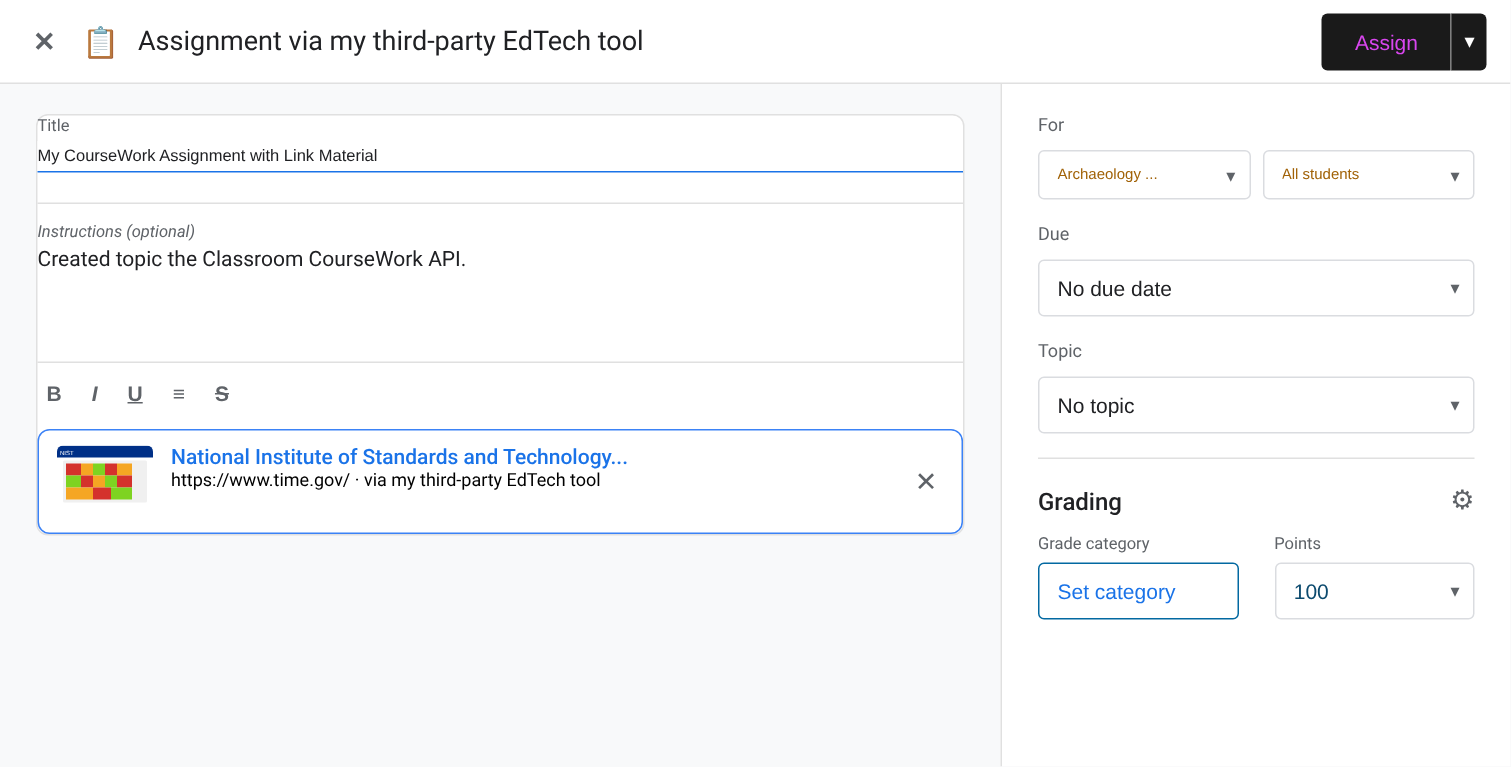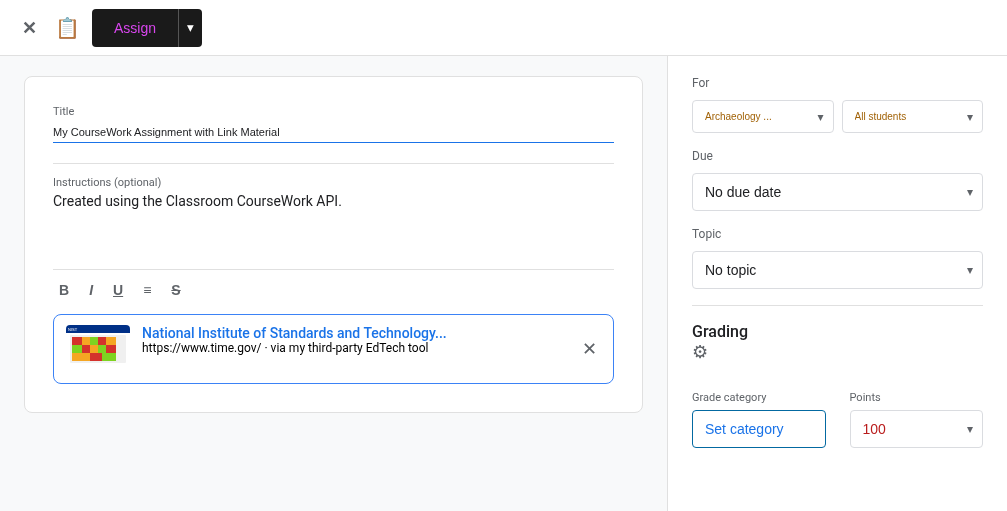--- a/index.html
+++ b/index.html
@@ -67,21 +67,21 @@
     .left-panel {
       flex: 1;
       padding: 20px 24px;
       overflow-y: auto;
     }
 
     .card {
       background: #fff;
       border: 1px solid #e0e0e0;
       border-radius: 8px;
-      padding: 28px;
+      padding: 0;
       margin-bottom: 16px;
     }
 
     .field-label {
       font-size: 11px;
       color: #5f6368;
       margin-bottom: 4px;
     }
 
     .title-input {
@@ -98,20 +98,21 @@
     .divider {
       border: none;
       border-top: 1px solid #e0e0e0;
       margin: 8px 0 12px;
     }
 
     .instructions-label {
       font-size: 11px;
       color: #5f6368;
       margin-bottom: 4px;
+      font-style: italic;
     }
     .instructions-text {
       font-size: 14px;
       color: #202124;
       min-height: 60px;
     }
 
     .toolbar {
       display: flex;
       gap: 8px;
@@ -247,24 +248,23 @@
     }
 
     .section-divider {
       border: none;
       border-top: 1px solid #e0e0e0;
       margin: 8px 0 16px;
     }
 
     .grading-header {
       display: flex;
-      align-items: flex-start;
+      align-items: flex-end;
       justify-content: space-between;
-      margin-bottom: 28px;
-      flex-direction: column;
+      margin-bottom: 12px;
     }
     .grading-title {
       font-size: 16px;
       font-weight: 500;
     }
     .gear-icon {
       color: #5f6368;
       cursor: pointer;
       font-size: 18px;
     }
@@ -299,21 +299,21 @@
     .points-select-wrapper {
       position: relative;
     }
     .points-select-wrapper select {
       width: 100%;
       appearance: none;
       border: 1px solid #dadce0;
       border-radius: 4px;
       padding: 10px 32px 10px 12px;
       font-size: 14px;
-      color: #b91c1c;
+      color: #0c4a6e;
       background: #fff;
       cursor: pointer;
       outline: none;
     }
     .points-select-wrapper .select-arrow {
       position: absolute;
       right: 10px;
       top: 50%;
       transform: translateY(-50%);
       color: #5f6368;
@@ -329,37 +329,38 @@
     .underline-text {
       text-decoration: underline;
     }
   </style>
 </head>
 <body>
 
 <div class="topbar">
   <button class="toolbar-btn" style="font-size:18px; color:#5f6368;">✕</button>
   <span style="color:#5f6368; font-size:20px;">📋</span>
+  <span class="topbar-title">Assignment via my third-party EdTech tool</span>
   <div class="assign-btn-group">
     <button class="assign-btn">Assign</button>
     <button class="assign-dropdown-btn">
       <span>▾</span>
     </button>
   </div>
 </div>
 
 <div class="main-layout">
 
   <div class="left-panel">
     <div class="card">
       <div class="field-label">Title</div>
       <input class="title-input" type="text" value="My CourseWork Assignment with Link Material" style="">
       <hr class="divider">
       <div class="instructions-label">Instructions (optional)</div>
-      <div class="instructions-text">Created using the Classroom CourseWork API.</div>
+      <div class="instructions-text">Created topic the Classroom CourseWork API.</div>
 
       <div class="toolbar">
         <button class="toolbar-btn" style="font-weight:900;">B</button>
         <button class="toolbar-btn" style="font-style:italic;">I</button>
         <button class="toolbar-btn">
           <span class="underline-text">U</span>
         </button>
         <button class="toolbar-btn">
           <span>≡</span>
         </button>

